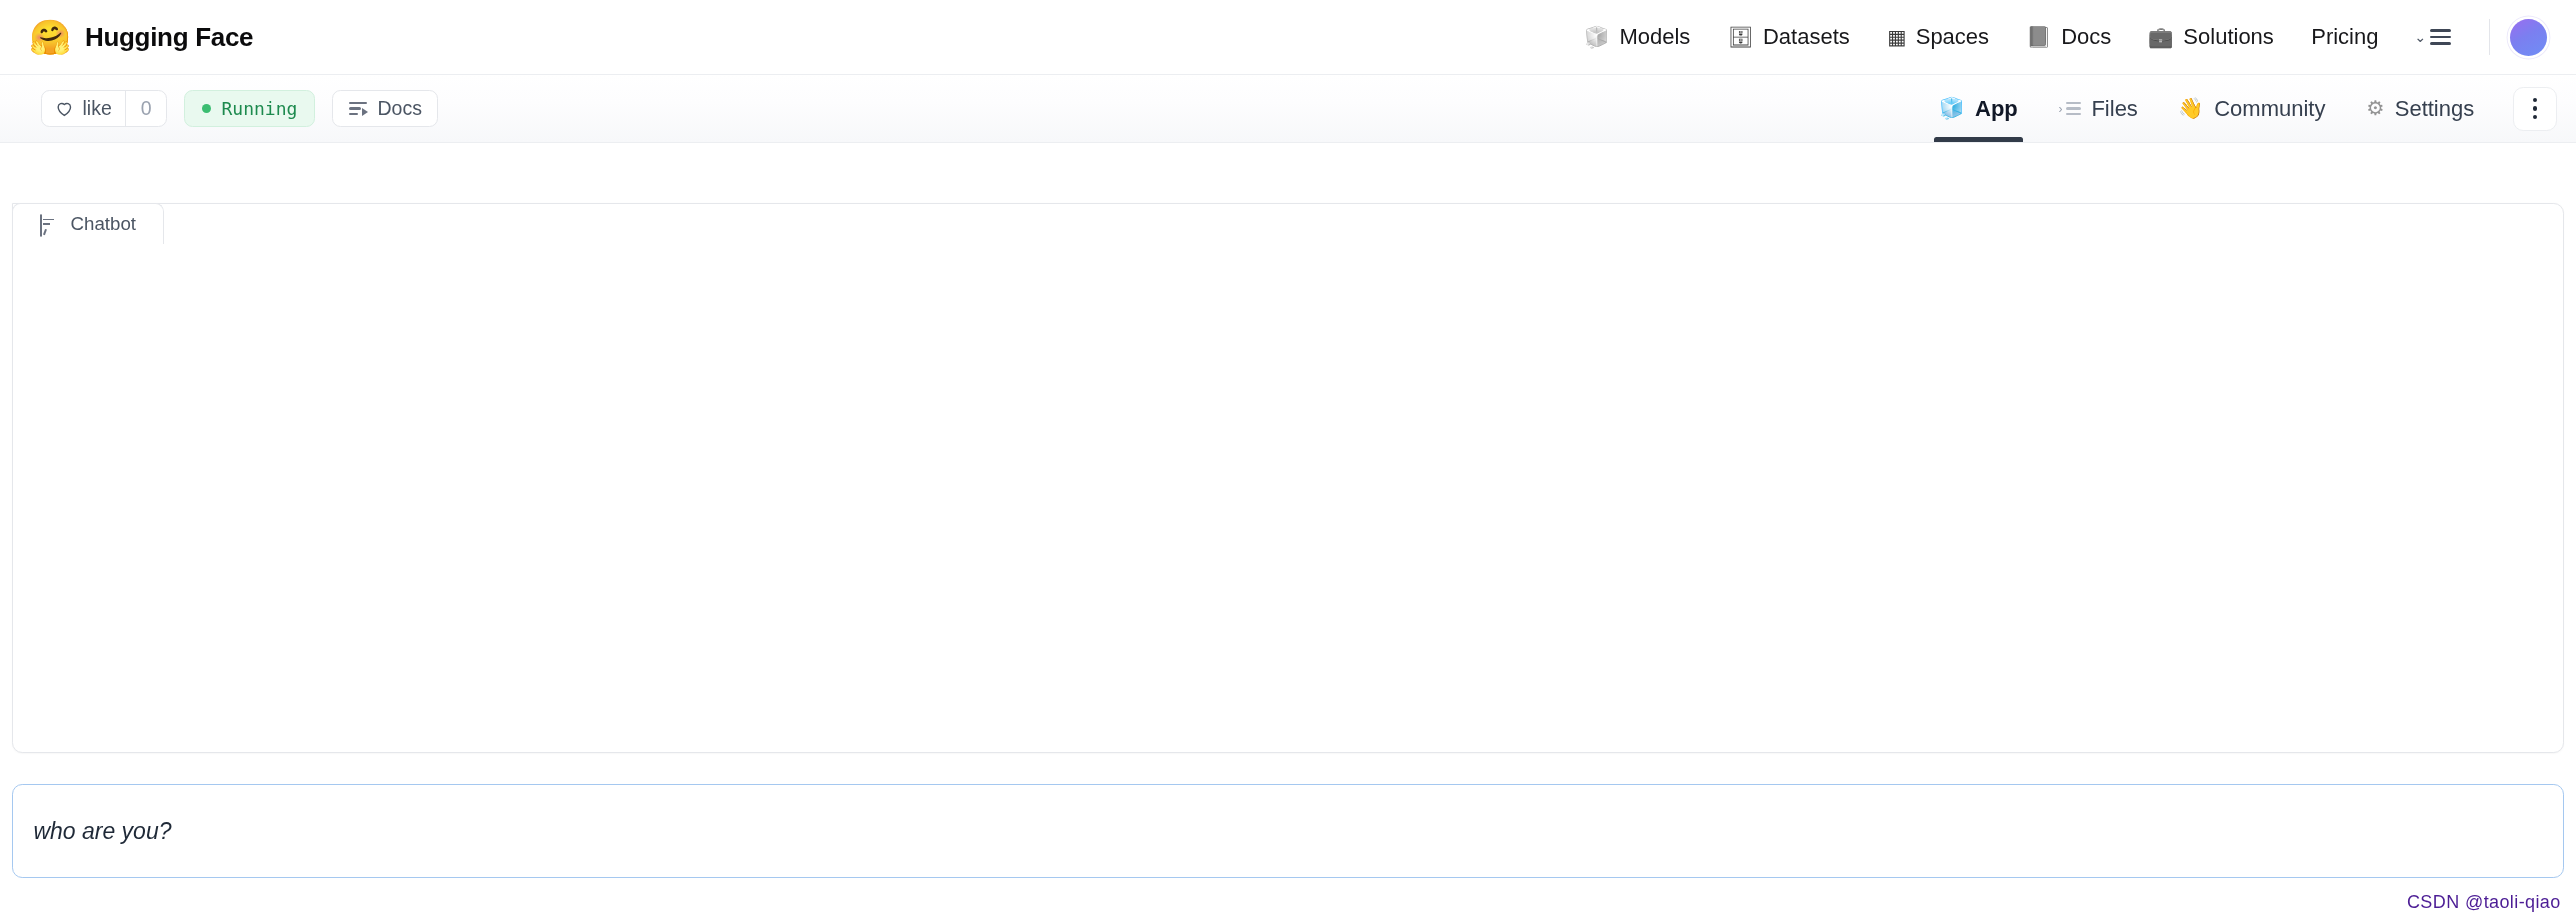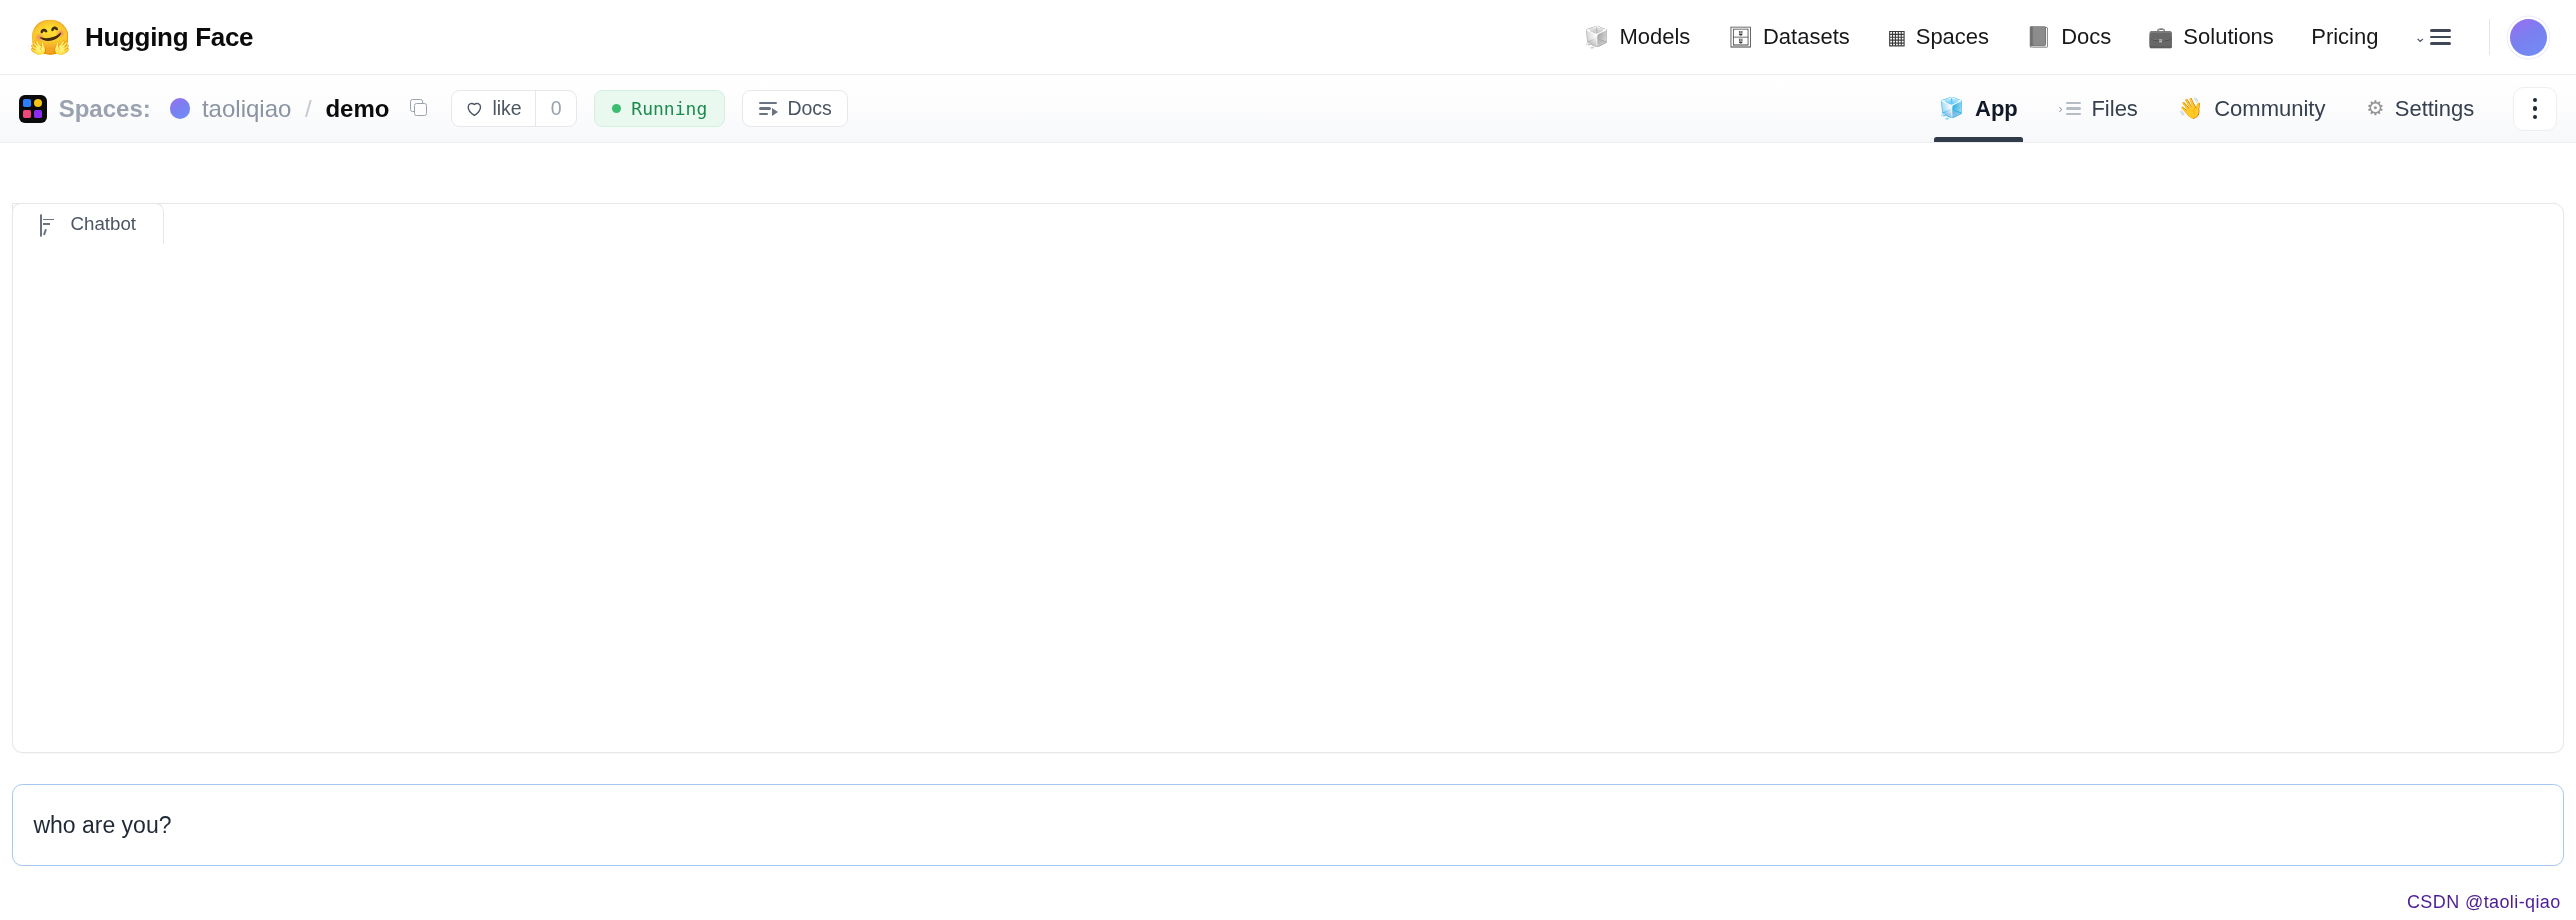--- a/index.html
+++ b/index.html
@@ -175,25 +175,26 @@
     height: 550px;
     border: 0.8px solid #e5e7eb;
     border-radius: 0 10.2px 10.2px 10.2px;
     background: #ffffff;
     box-shadow: 0 0.8px 1.7px rgba(16,24,40,.03);
   }
 
   
   .inputrow { padding: 31px 12px 0 12px; }
   .textbox {
-    height: 82px;
+    height: 94px;
     border: 1.7px solid #a5c8f0; border-radius: 10.2px;
     background: #ffffff;
     display: flex; align-items: center;
     padding: 0 20.4px;
+    font-style: italic;
   }
   .textbox .val { font-size: 23px; color: #1f2937; }
 
   .watermark {
     position: absolute; right: 15.3px; bottom: 6.8px;
     font-size: 18px; color: #4c1d95; letter-spacing: 0.4px;
     font-family: "Liberation Sans", sans-serif;
   }
 </style>
 </head>
@@ -239,37 +240,20 @@
           <i></i>
         </span>
     </div>
     <div class="vdiv"></div>
     <div class="avatar-top"></div>
   </div>
 </div>
 
 <div class="subbar">
 
-  <div class="crumb">
-    <span class="spaces-icon">
-      <i class="d1"></i>
-        <i class="d2"></i>
-        <i class="d3"></i>
-        <i class="d4"></i>
-    </span>
-    <span class="crumb-label">Spaces:</span>
-    <span class="crumb-avatar"></span>
-    <span class="crumb-owner">taoliqiao</span>
-    <span class="crumb-sep">/</span>
-    <span class="crumb-repo">demo</span>
-    <span class="copy-icon">
-      <span class="b b1"></span>
-        <span class="b b2"></span>
-    </span>
-  </div>
 
   <div class="pill like">
     <span class="like-main">
       <svg width="18.7" height="17" viewBox="0 0 24 22" fill="none">
         <path d="M12 20s-8-5.2-8-11a4.6 4.6 0 0 1 8-3 4.6 4.6 0 0 1 8 3c0 5.8-8 11-8 11z" stroke="#4b5563" stroke-width="1.8" fill="none" stroke-linejoin="round"></path>
       </svg>
       <span>like</span>
     </span>
     <span class="like-count">0</span>
   </div>

